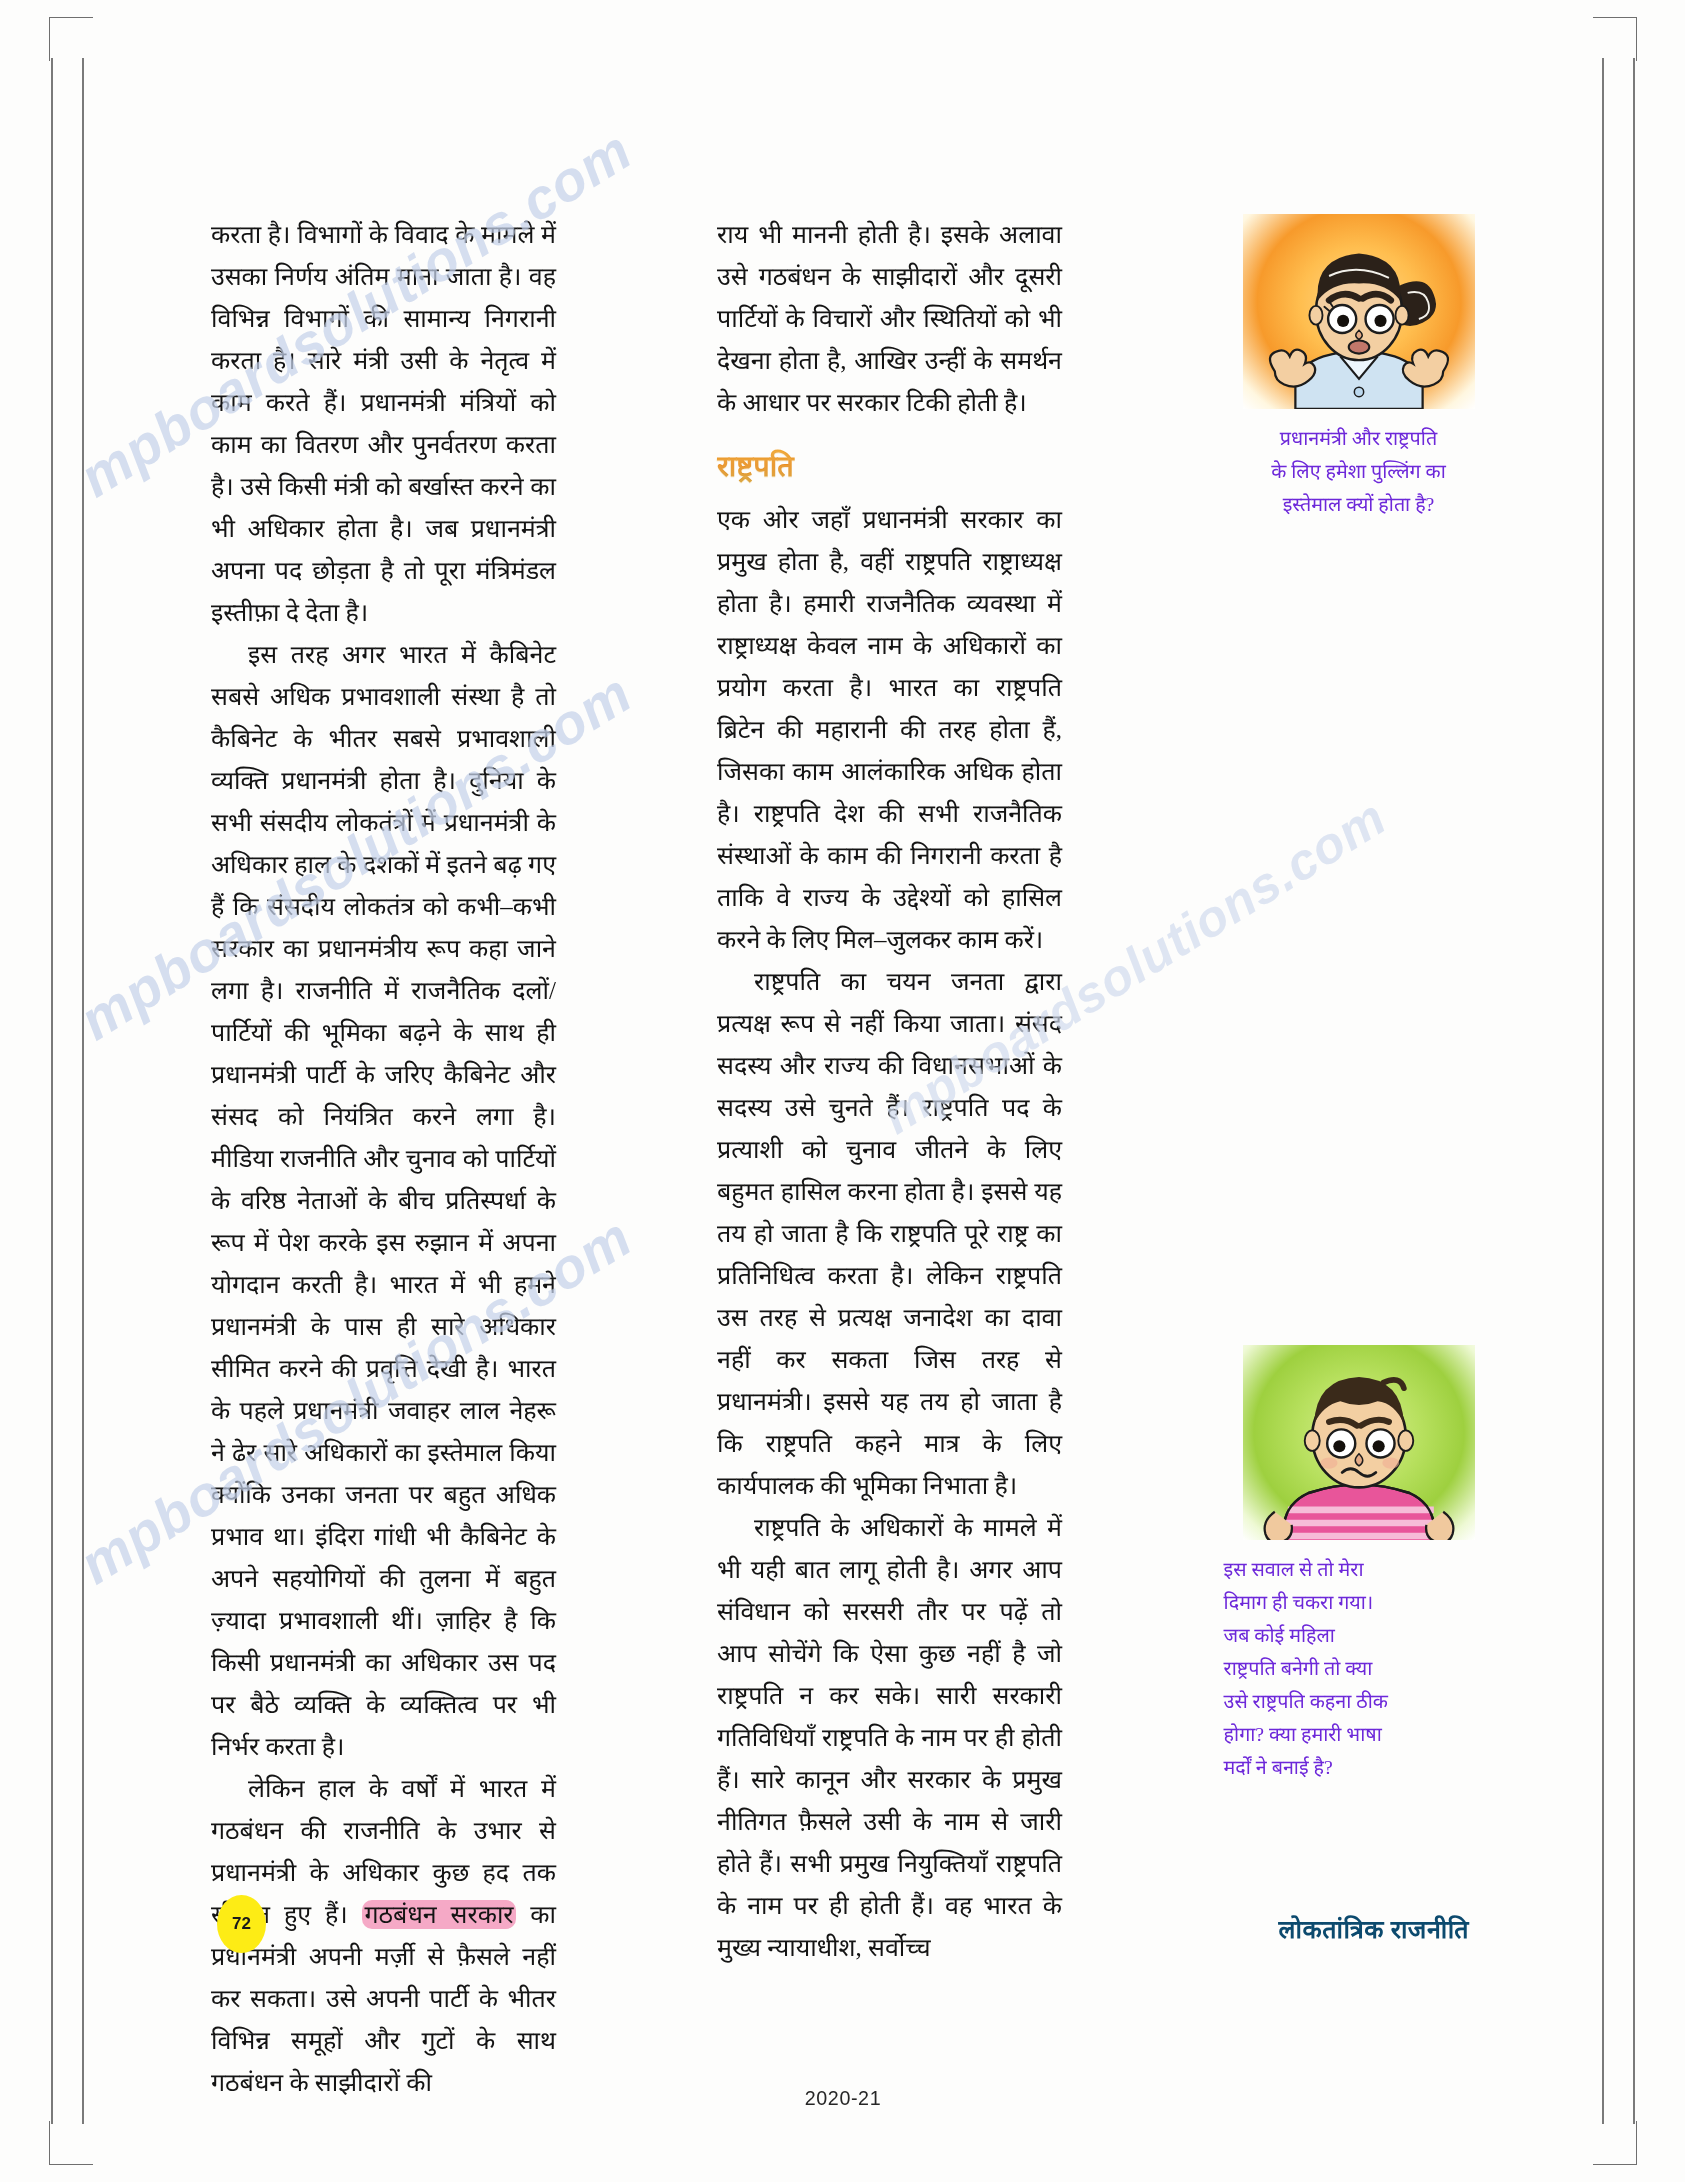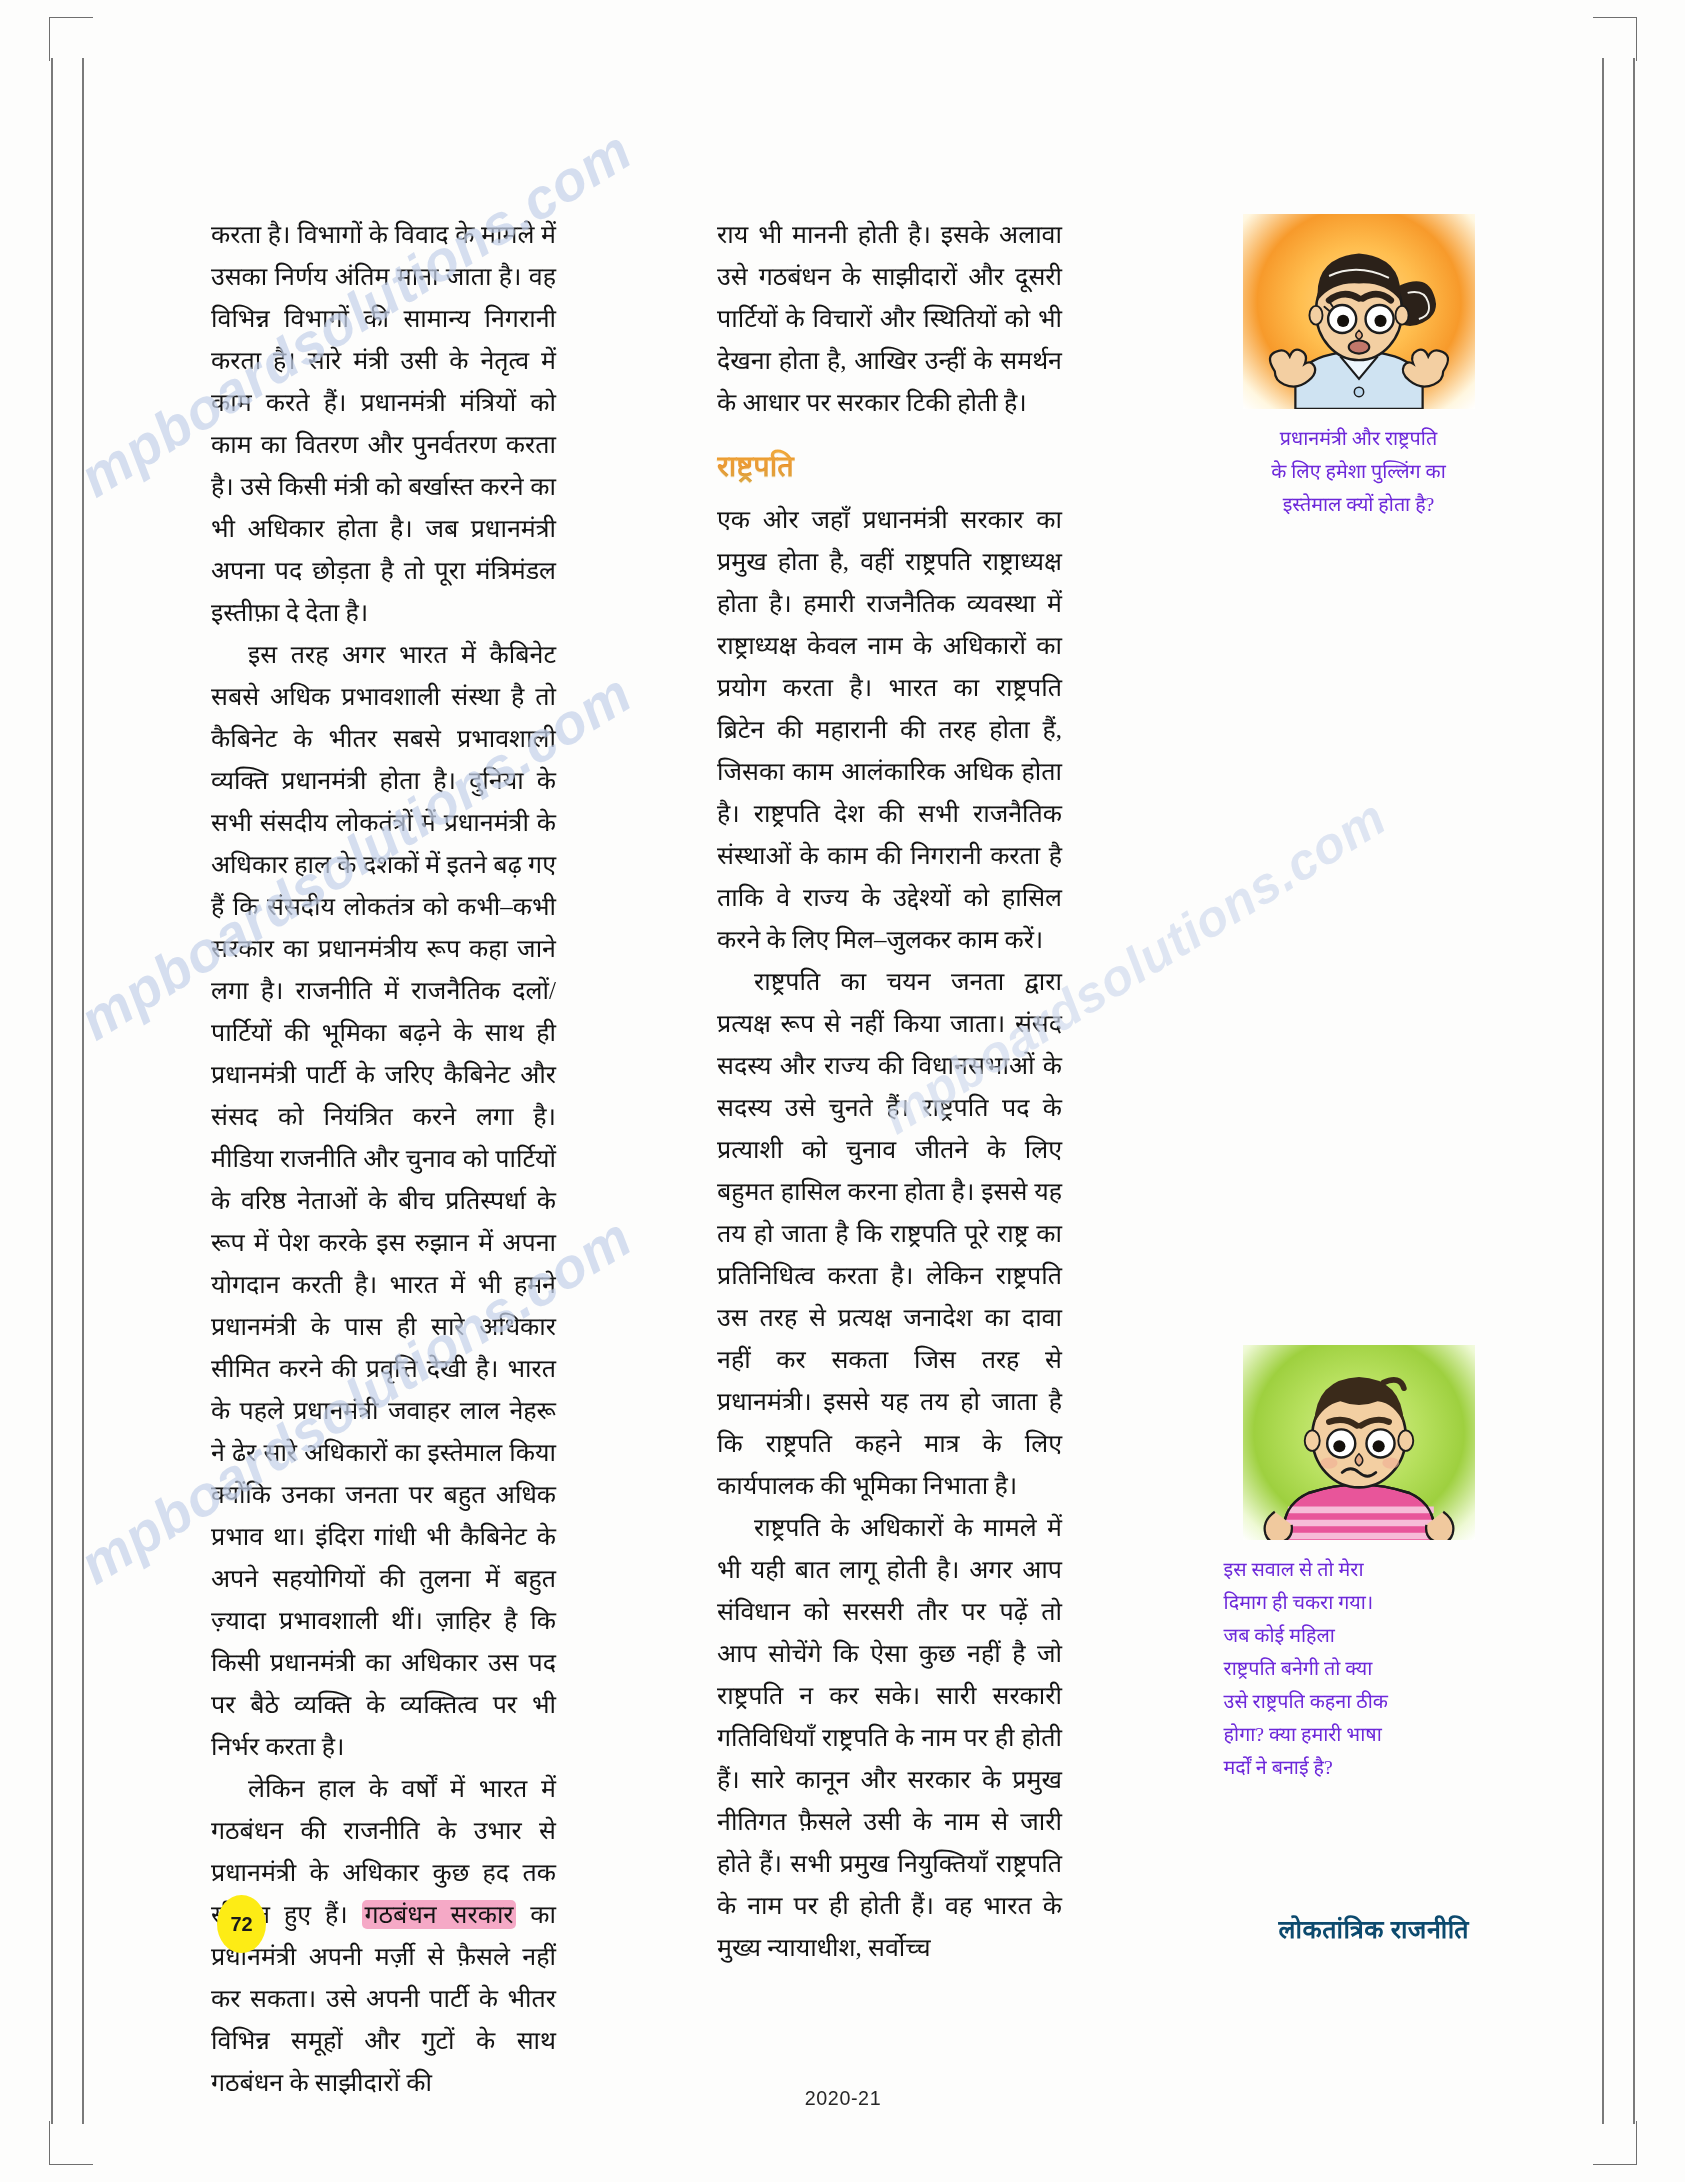--- a/index.html
+++ b/index.html
@@ -93,21 +93,21 @@
 
   .para {
     margin: 0 0 0 0;
     text-indent: 37px;
   }
   .para.noindent { text-indent: 0; }
 
   .hl-term {
     background: #f5a9c6;
     padding: 0.9px 2.8px;
-    border-radius: 5px;
+    border-radius: 10px;
   }
 
   
   .section-heading {
     font-size: 29px;
     line-height: 54px;
     font-weight: 600;
     margin: 15px 0 5.6px 0;
     background: linear-gradient(180deg, #f6b63a 0%, #e98b1e 48%, #c9a63c 100%);
     -webkit-background-clip: text;
@@ -162,21 +162,21 @@
     top: 1895px;
     width: 49px;
     height: 58px;
     border-radius: 50%;
     background: #fdec15;
     display: flex;
     align-items: center;
     justify-content: center;
     font-family: "Liberation Sans", sans-serif;
     font-weight: 700;
-    font-size: 20px;
+    font-size: 17px;
     color: #1a1a1a;
   }
   #footer-title {
     position: absolute;
     right: 217px;
     top: 1911px;
     font-size: 25px;
     font-weight: 600;
     color: #0c4a6e;
     letter-spacing: 0.5px;

